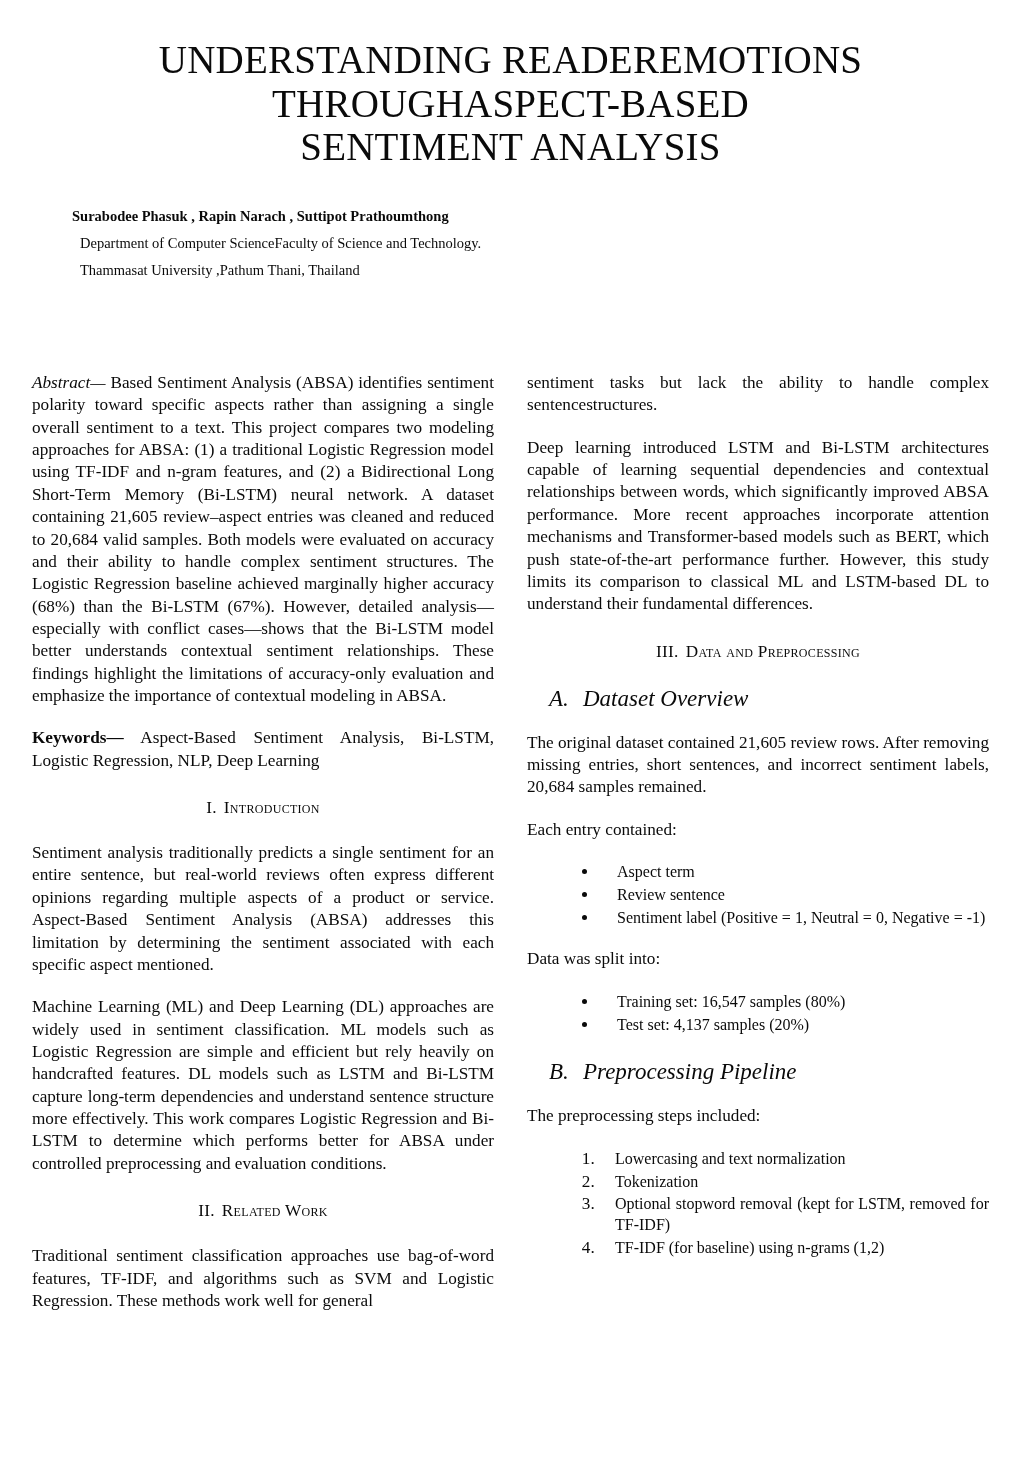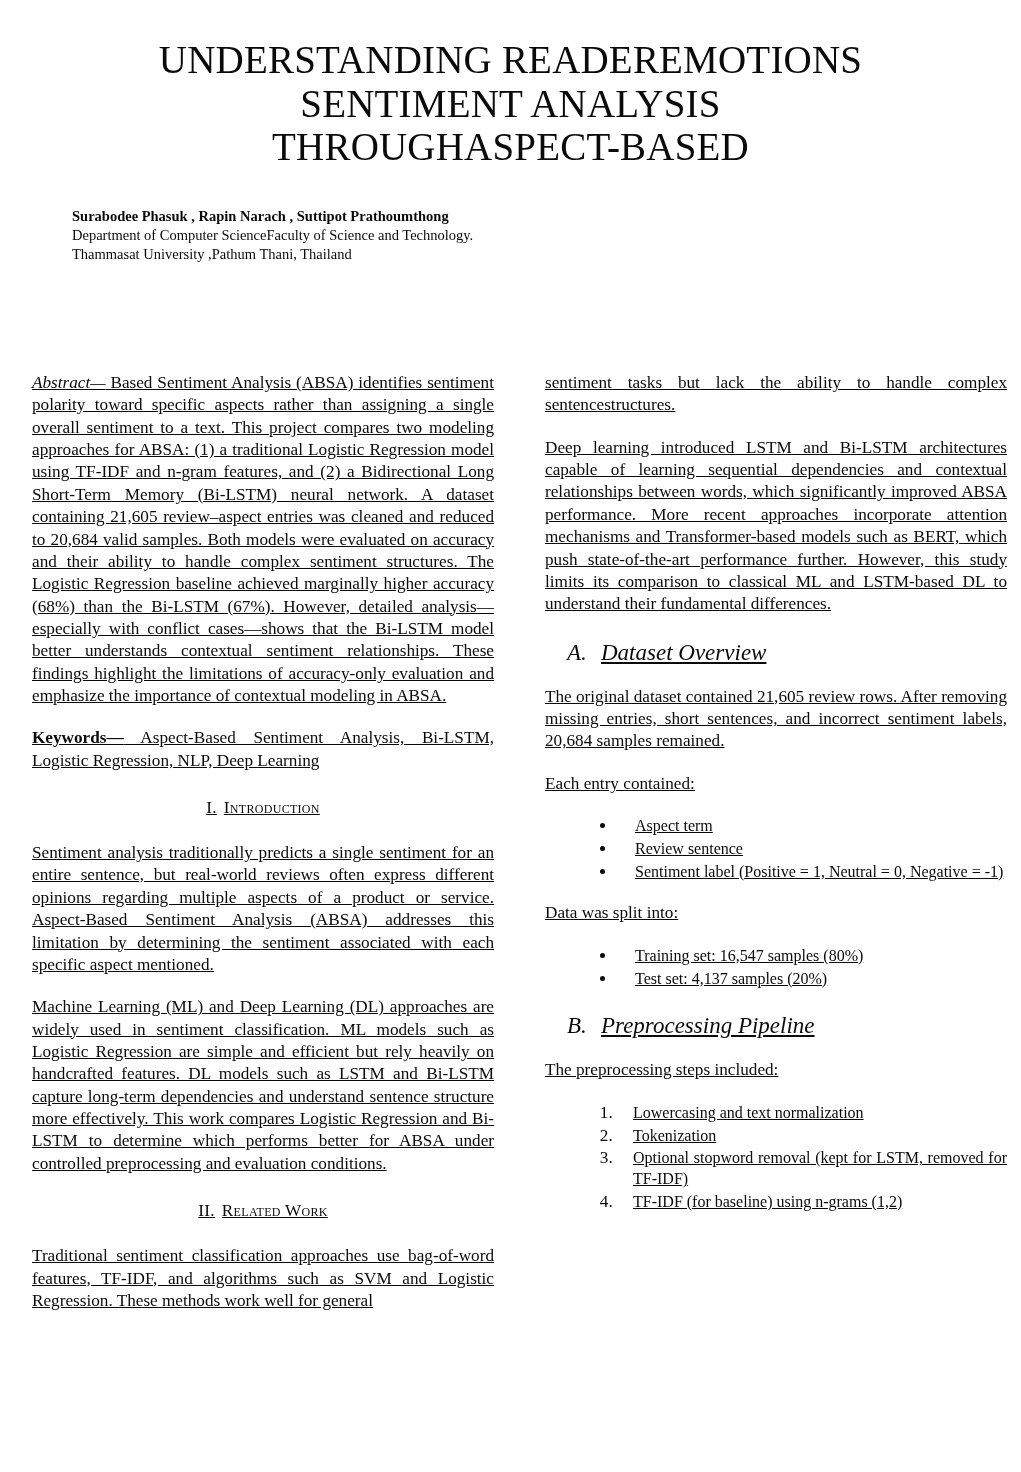--- a/index.html
+++ b/index.html
@@ -45,32 +45,31 @@
   .authors {
     font-size: 14.5px;
     font-weight: bold;
     line-height: 1.3;
     margin: 0;
   }
   .affiliation {
     font-size: 14.5px;
     font-weight: 400;
     line-height: 1.32;
-    margin: 0;
+    margin: 8px;
   }
 
   
   .columns {
     position: absolute;
     top: 372px;
     left: 32px;
     width: 957px;
     display: flex;
-    gap: 51px;
-    text-decoration: underline;
+    gap: 33px;
   }
   .col {
     width: 462px;
     flex: 0 0 462px;
   }
 
   p.body-text {
     font-size: 17.2px;
     line-height: 1.30;
     text-align: justify;
@@ -134,22 +133,22 @@
   ol.doc-list li::marker { font-size: 17.2px; }
 </style>
 </head>
 <body>
 
 <div class="page">
 
   <div class="title-block">
     <h1 class="paper-title">
       <span class="tline">UNDERSTANDING READEREMOTIONS</span>
+      <span class="tline">THROUGHASPECT-BASED</span>
       <span class="tline">SENTIMENT ANALYSIS</span>
-      <span class="tline">THROUGHASPECT-BASED</span>
     </h1>
 
     <div class="author-block">
       <p class="authors">Surabodee Phasuk , Rapin Narach , Suttipot Prathoumthong</p>
       <p class="affiliation">Department of Computer ScienceFaculty of Science and Technology.</p>
       <p class="affiliation">Thammasat University ,Pathum Thani, Thailand</p>
     </div>
   </div>
 
   <div class="columns">
@@ -171,20 +170,21 @@
       <p class="body-text">Traditional sentiment classification approaches use bag-of-word features, TF-IDF, and algorithms such as SVM and Logistic Regression. These methods work well for general</p>
 
     </div>
 
     <div class="col">
 
       <p class="body-text">sentiment tasks but lack the ability to handle complex sentencestructures.</p>
 
       <p class="body-text">Deep learning introduced LSTM and Bi-LSTM architectures capable of learning sequential dependencies and contextual relationships between words, which significantly improved ABSA performance. More recent approaches incorporate attention mechanisms and Transformer-based models such as BERT, which push state-of-the-art performance further. However, this study limits its comparison to classical ML and LSTM-based DL to understand their fundamental differences.</p>
 
+      <div class="section-heading"><span class="numeral">III.</span><span>Data and Preprocessing</span></div>
 
       <div class="subsection-heading"><span class="sub-letter">A.</span><span>Dataset Overview</span></div>
 
       <p class="body-text">The original dataset contained 21,605 review rows. After removing missing entries, short sentences, and incorrect sentiment labels, 20,684 samples remained.</p>
 
       <p class="body-text lead-in">Each entry contained:</p>
 
       <ul class="doc-list">
         <li>Aspect term</li>
         <li>Review sentence</li>

